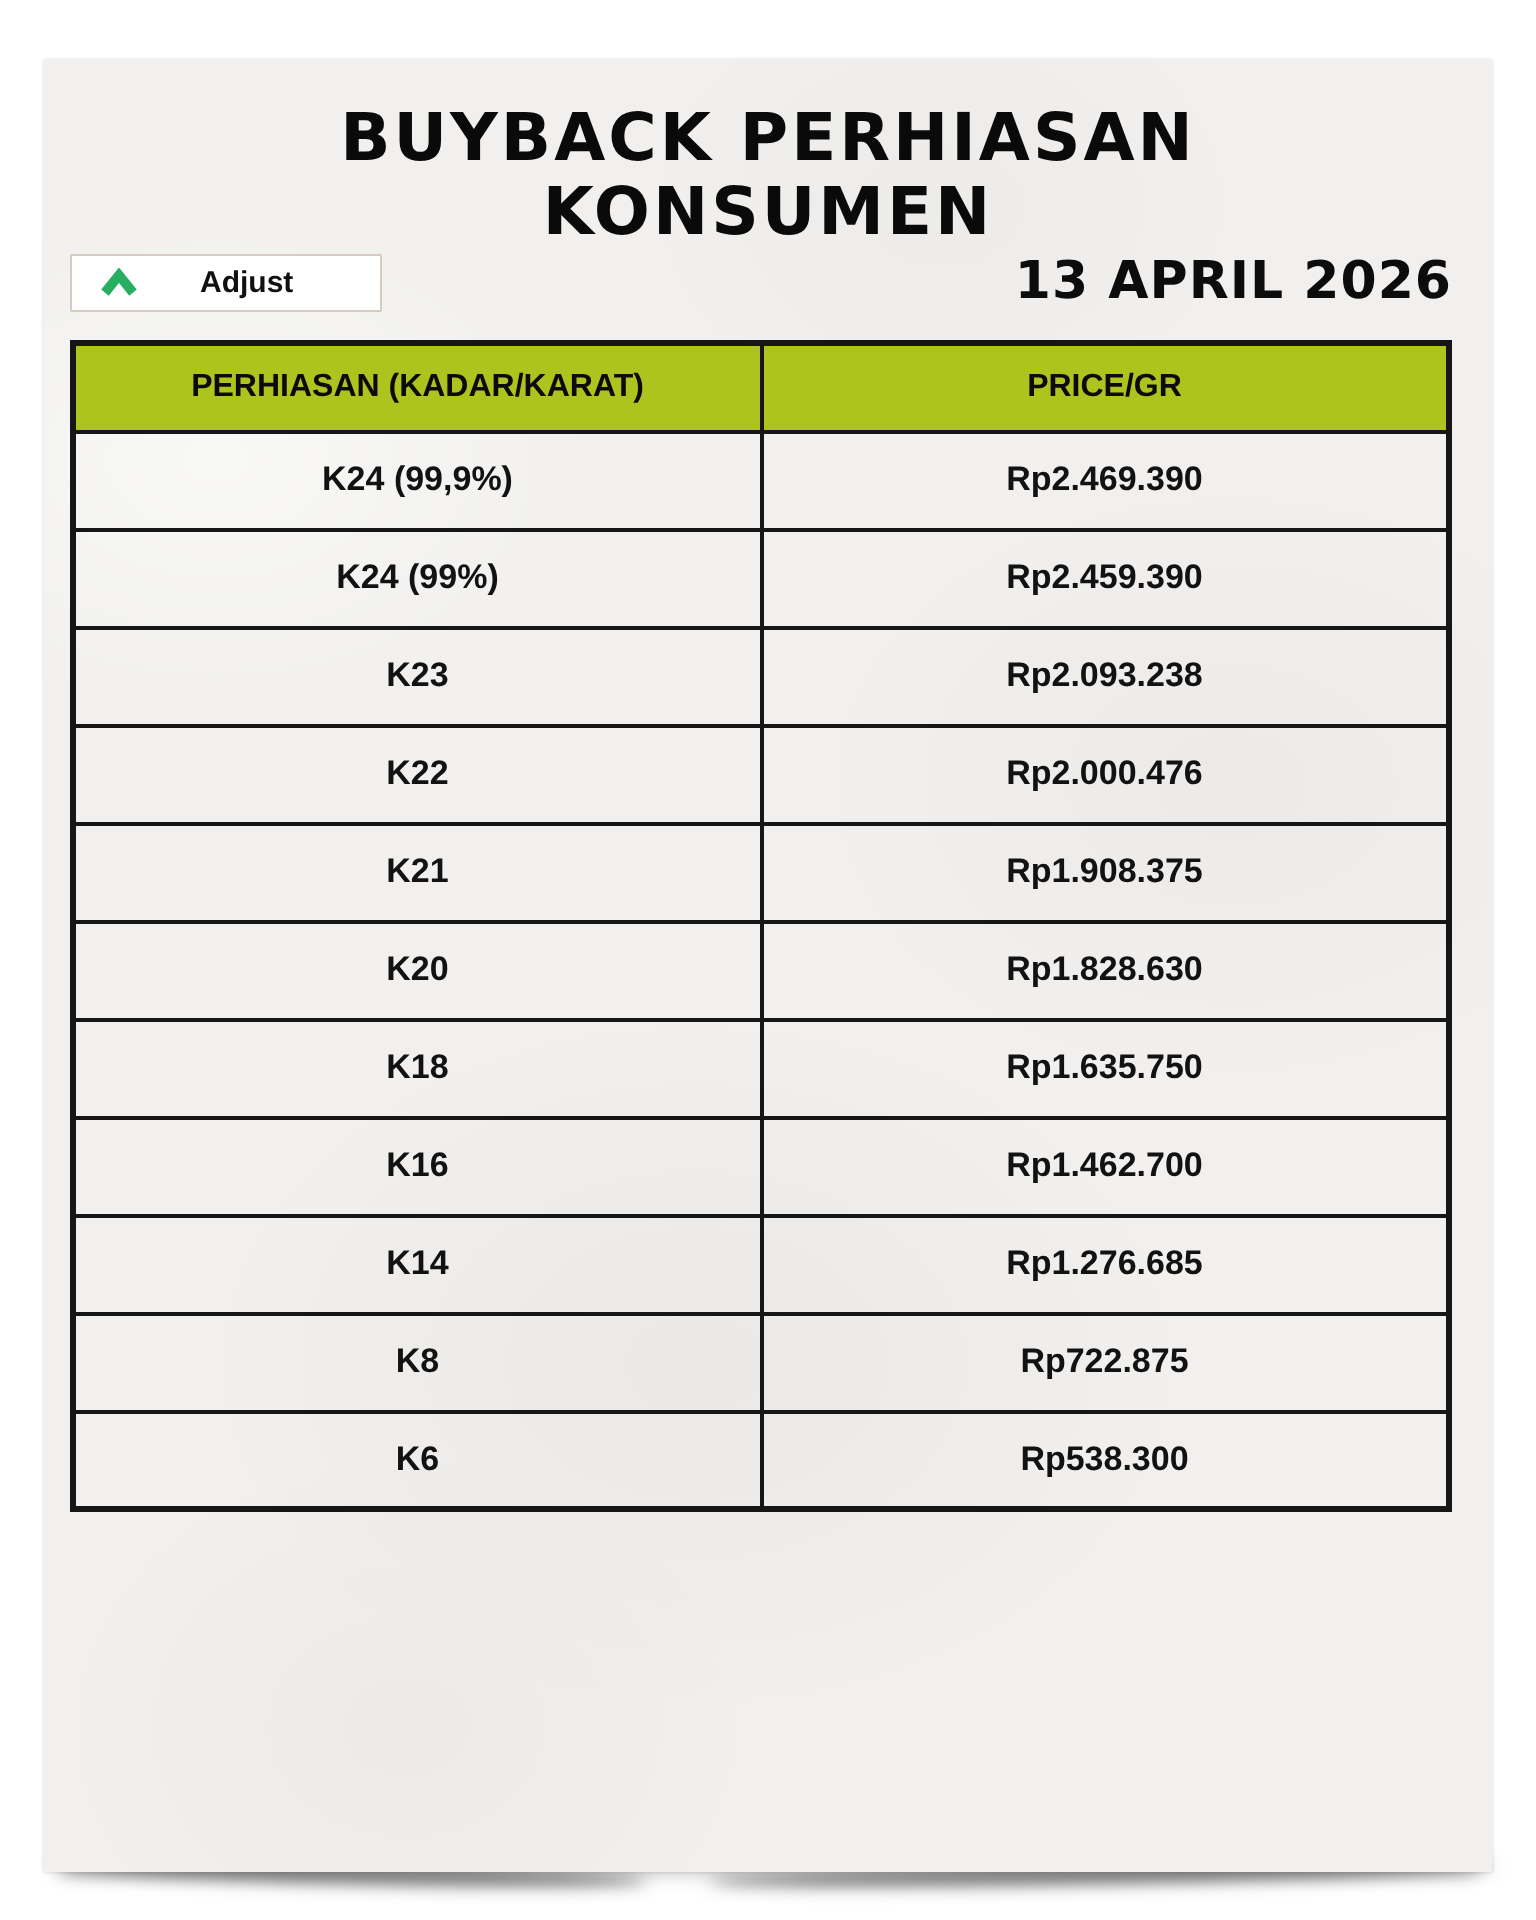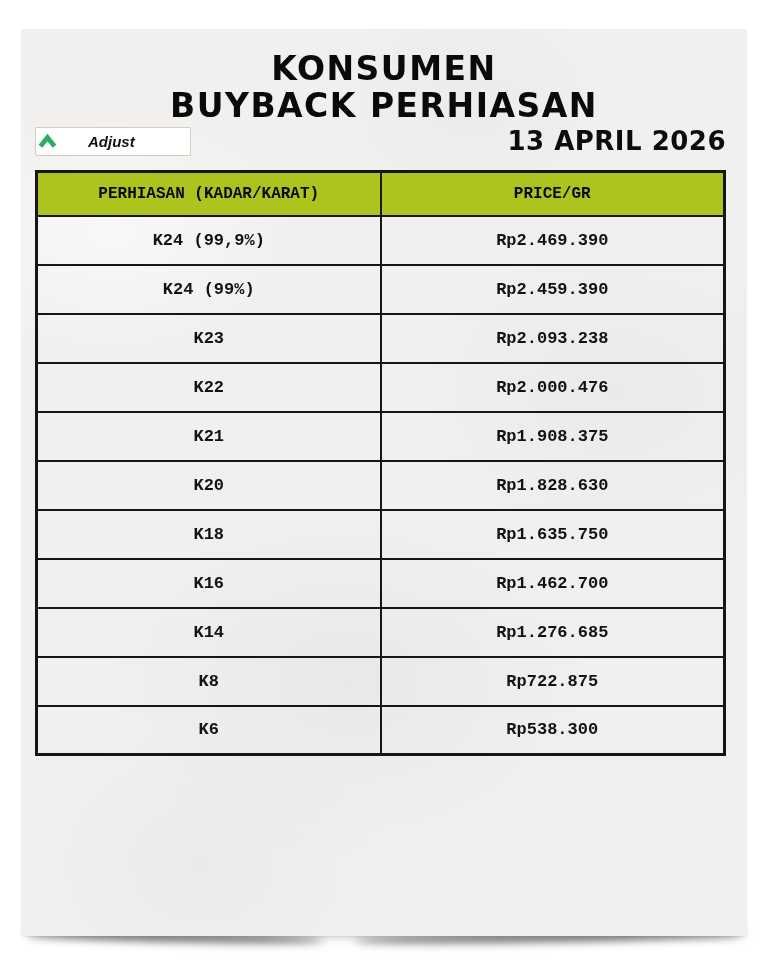--- a/index.html
+++ b/index.html
@@ -34,50 +34,50 @@
     box-shadow:0 0 2px rgba(0,0,0,0.18);
   }
 
   .title{margin-top:20px;text-align:center;font-family:"DejaVu Sans",sans-serif;
     font-weight:bold;font-size:33px;line-height:37px;letter-spacing:1.5px;color:#0a0a0a;}
 
   .toolbar{position:absolute;left:13px;right:20px;top:96px;height:30px;
     display:flex;align-items:center;justify-content:space-between;}
   .adjust-btn{display:flex;align-items:center;width:156px;height:29px;
     background:#ffffff;border:1px solid #d4cdbf;border-radius:1px;
-    padding-left:1px;cursor:pointer;font-family:"Liberation Sans",sans-serif;font-style:italic;}
+    padding-left:13px;cursor:pointer;font-family:"Liberation Sans",sans-serif;}
   .adjust-btn .chev{display:flex;align-items:center;margin-right:30px;}
   .adjust-btn .lbl{font-weight:bold;font-size:15px;color:#111;}
   .date{font-family:"DejaVu Sans",sans-serif;font-weight:bold;font-size:26px;
     letter-spacing:0.5px;color:#0c0c0c;margin-left:36px;}
 
   table.price{position:absolute;left:13px;top:140px;width:691px;
     border-collapse:collapse;border:3px solid var(--table-border);
-    font-family:Liberation Mono, monospace;padding-left:28px;}
+    font-family:Liberation Sans, sans-serif;padding-left:28px;}
   table.price th{background:var(--header-bg);height:44px;
     border:2px solid var(--table-border);font-size:16px;font-weight:bold;
     color:#0b0b0b;text-align:center;}
   table.price td{height:49px;border:2px solid var(--table-border);
     font-size:17px;font-weight:bold;color:#121212;text-align:center;
     background:transparent;margin-left:32px;}
   table.price col{width:50%;}
 </style>
 </head>
 <body>
 
 <div class="stage">
   <div class="curl-shadow left"></div>
   <div class="curl-shadow right"></div>
   <div class="base-shadow"></div>
 
   <div class="paper">
 
     <div class="title">
+      <div>BUYBACK PERHIASAN</div>
       <div>KONSUMEN</div>
-      <div>BUYBACK PERHIASAN</div>
     </div>
 
     <div class="toolbar">
       <button class="adjust-btn">
         <span class="chev">
           <svg width="21" height="15" viewBox="0 0 24 17">
             <path d="M4 14 L12 4 L20 14" fill="none" stroke="var(--chevron-green)" stroke-width="5.5" stroke-linecap="butt" stroke-linejoin="miter"></path>
           </svg>
         </span>
         <span class="lbl">Adjust</span>

